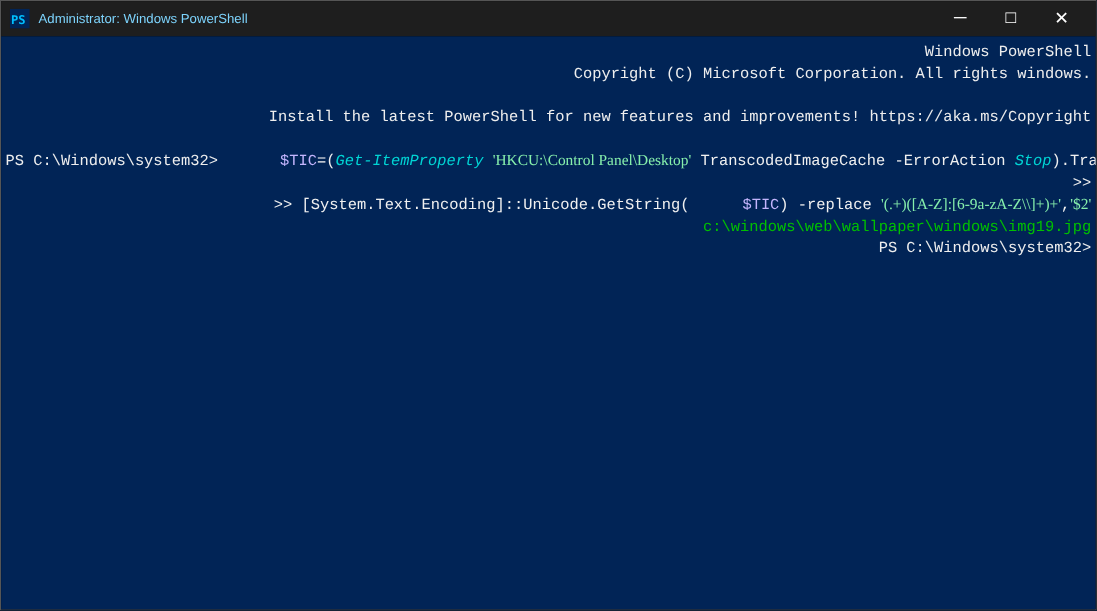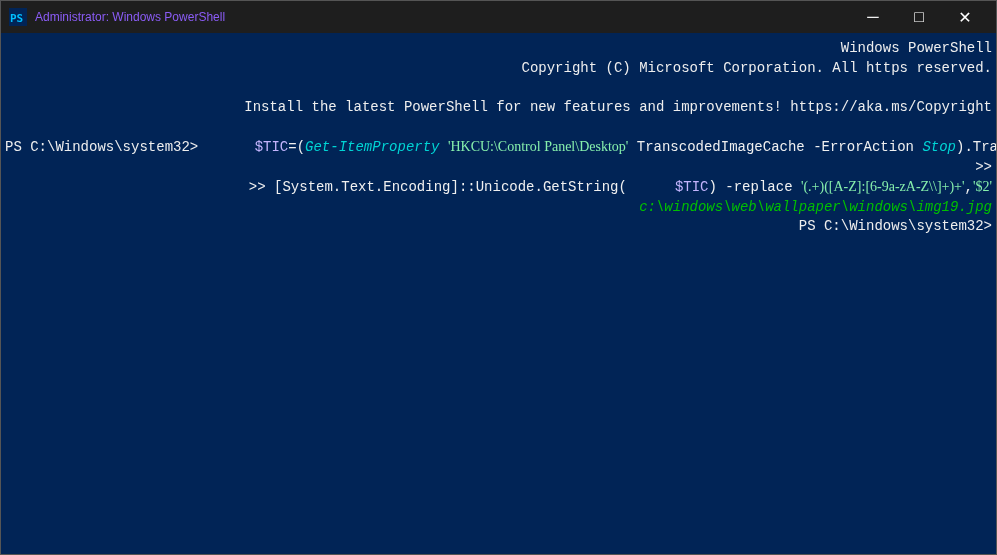--- a/index.html
+++ b/index.html
@@ -41,21 +41,21 @@
       flex-shrink: 0;
     }
 
     .title-bar-icon svg {
       width: 18px;
       height: 18px;
     }
 
     .title-bar-text {
       flex: 1;
-      color: #8b5cf6;
+      color: #7dd3fc;
       font-size: 12px;
       font-family: 'Segoe UI', Arial, sans-serif;
     }
 
     .title-bar-controls {
       display: flex;
       gap: 0;
     }
 
     .title-bar-btn {
@@ -98,21 +98,20 @@
       font-style: italic;
     }
 
     .color-orange {
       color: #86efac;
       font-family: Liberation Serif, serif;
     }
 
     .color-green {
       color: #00c000;
-      font-style: italic;
     }
 
     .color-white {
       color: #f0f0f0;
     }
 
     .prompt {
       color: #eee;
     }
   </style>
@@ -130,21 +129,21 @@
     <span class="title-bar-text">Administrator: Windows PowerShell</span>
     <div class="title-bar-controls">
       <button class="title-bar-btn">─</button>
       <button class="title-bar-btn">□</button>
       <button class="title-bar-btn close">✕</button>
     </div>
   </div>
 
   <div class="console">
     <span class="line">Windows PowerShell</span>
-    <span class="line">Copyright (C) Microsoft Corporation. All https reserved.</span>
+    <span class="line">Copyright (C) Microsoft Corporation. All rights windows.</span>
     <span class="line">&nbsp;</span>
     <span class="line">Install the latest PowerShell for new features and improvements! https://aka.ms/Copyright</span>
     <span class="line">&nbsp;</span>
     <span class="line"><span class="prompt">PS C:\Windows\system32&gt; </span><span class="color-yellow">$TIC</span><span class="color-white">=(</span><span class="color-cyan">Get-ItemProperty</span><span class="color-white"> </span><span class="color-orange">'HKCU:\Control Panel\Desktop'</span><span class="color-white"> TranscodedImageCache -ErrorAction </span><span class="color-cyan">Stop</span><span class="color-white">).TranscodedImageCache</span></span>
     <span class="line">&gt;&gt;</span>
     <span class="line"><span class="color-white">&gt;&gt; [System.Text.Encoding]::Unicode.GetString(</span><span class="color-yellow">$TIC</span><span class="color-white">) -replace </span><span class="color-orange">'(.+)([A-Z]:[6-9a-zA-Z\\]+)+'</span><span class="color-white">,</span><span class="color-orange">'$2'</span></span>
     <span class="line color-green">c:\windows\web\wallpaper\windows\img19.jpg</span>
     <span class="line">PS C:\Windows\system32&gt;</span>
   </div>
 </div>

